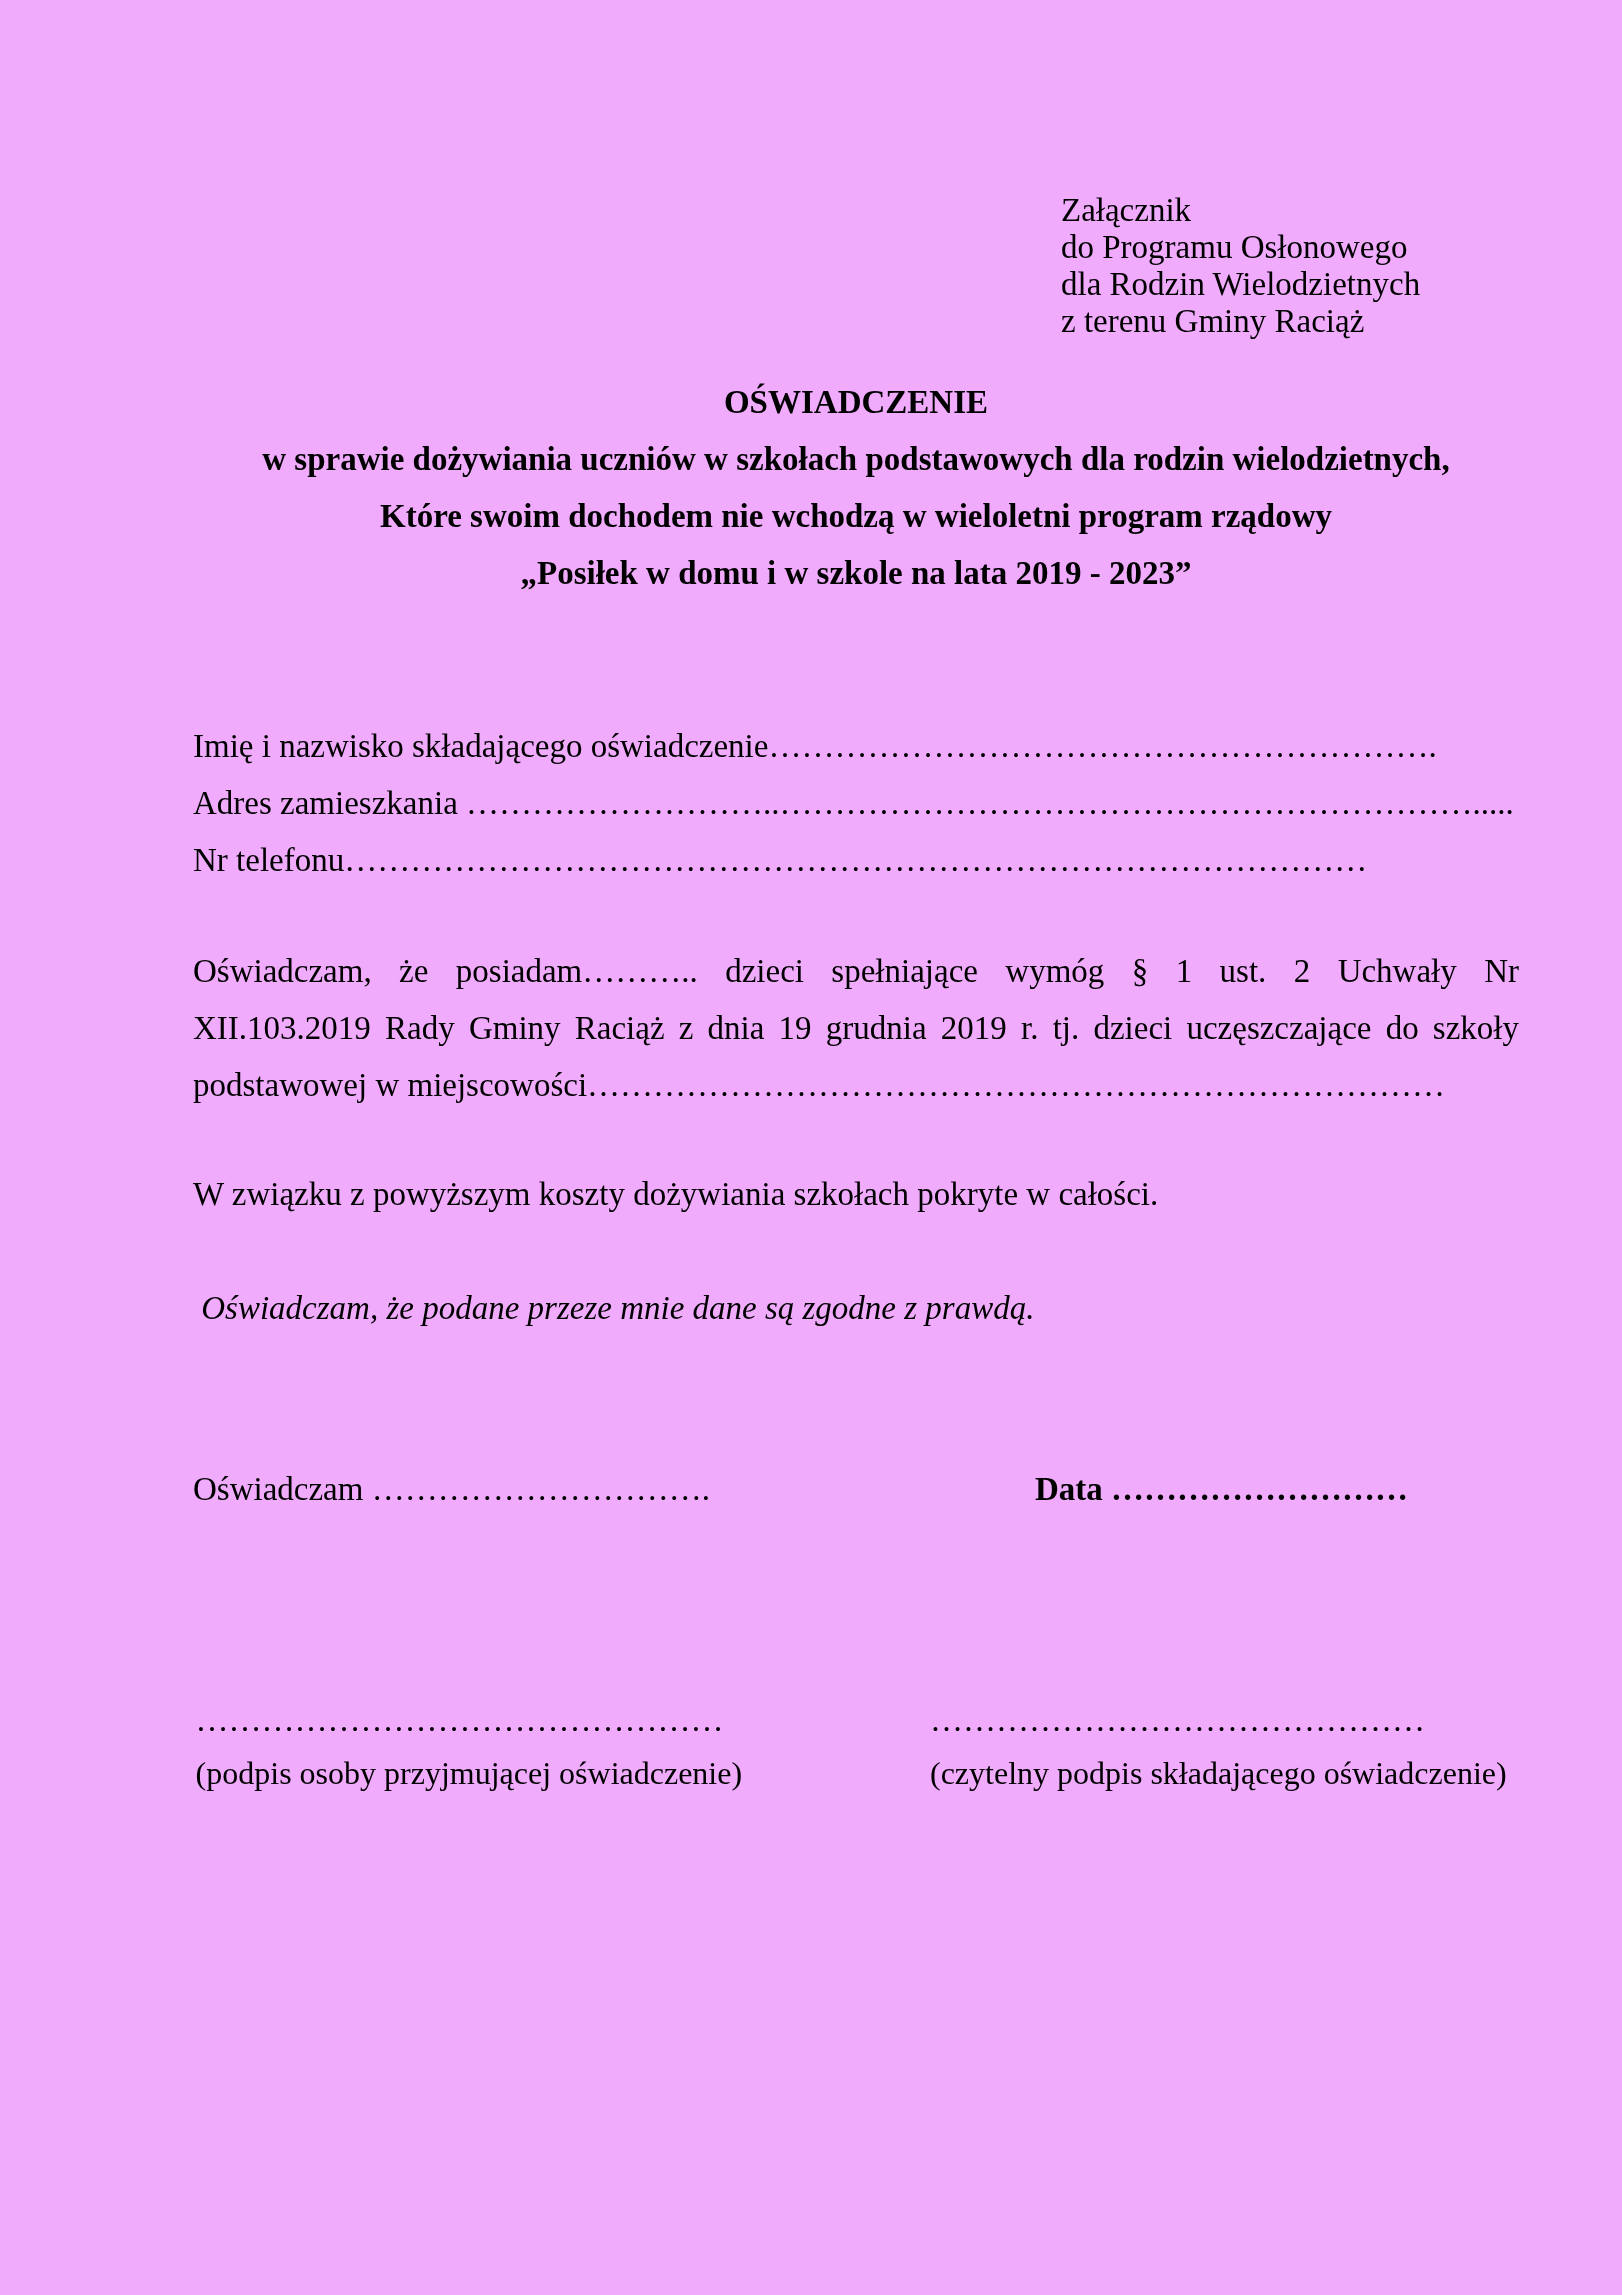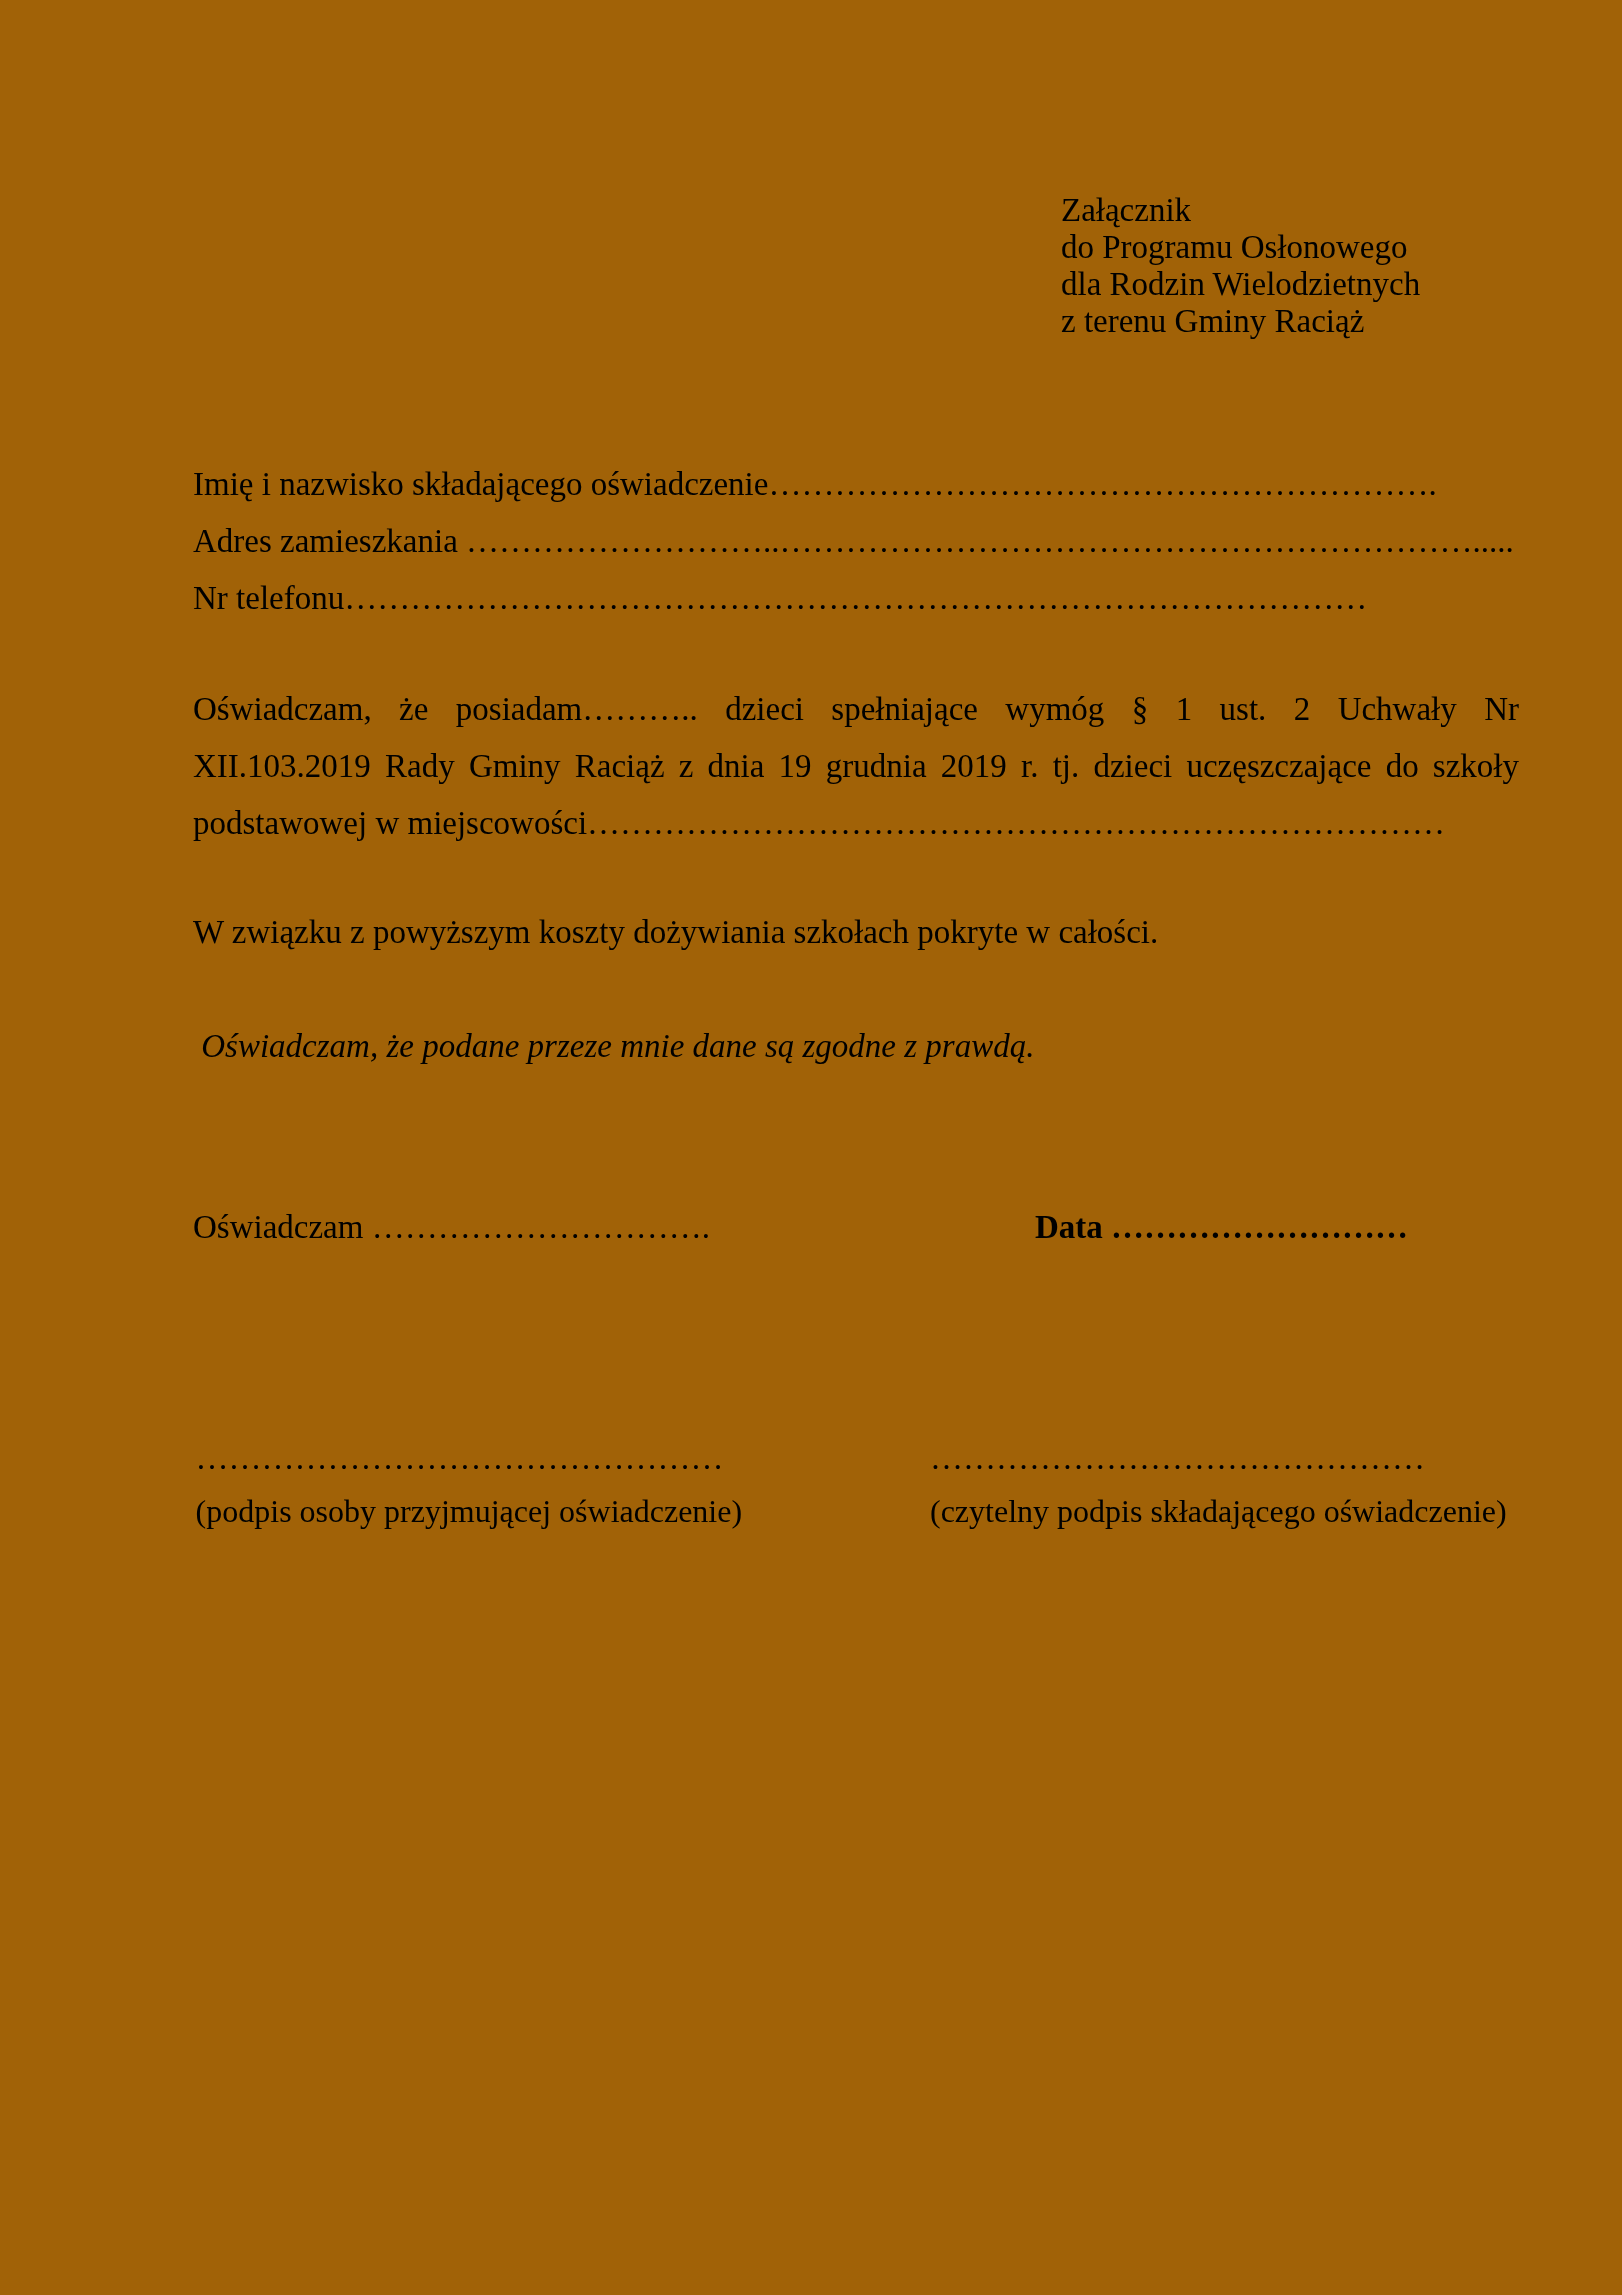--- a/index.html
+++ b/index.html
@@ -4,21 +4,21 @@
 <style>
   html, body {
     margin: 0;
     padding: 0;
     background: #ffffff;
   }
   .page {
     position: relative;
     width: 1623px;
     height: 2295px;
-    background: #a16207;
+    background: #f0abfc;
     color: #000000;
     font-family: "Liberation Serif", "DejaVu Serif", serif;
     font-size: 33px;
     line-height: 57px;
     box-sizing: border-box;
     padding: 192px 104px 0 193px;
     overflow: hidden;
   }
   .attachment-block {
     margin-left: 868px;
@@ -97,20 +97,26 @@
 
 <div class="page">
 
   <div class="attachment-block">
     <div>Załącznik</div>
     <div>do Programu Osłonowego</div>
     <div>dla Rodzin Wielodzietnych</div>
     <div>z terenu Gminy Raciąż</div>
   </div>
 
+  <div class="title-block">
+    <div>OŚWIADCZENIE</div>
+    <div>w sprawie dożywiania uczniów w szkołach podstawowych dla rodzin wielodzietnych,</div>
+    <div>Które swoim dochodem nie wchodzą w wieloletni program rządowy</div>
+    <div>„Posiłek w domu i w szkole na lata 2019 - 2023”</div>
+  </div>
 
   <div class="fields-block">
     <div class="field-line">Imię i nazwisko składającego oświadczenie…………………………………………………….</div>
     <div class="field-line">Adres zamieszkania ………………………..……………………………………………………….....</div>
     <div class="field-line">Nr telefonu…………………………………………………………………………………</div>
   </div>
 
   <div class="declaration-block">
     <div class="decl-line">Oświadczam, że posiadam……….. dzieci spełniające wymóg § 1 ust. 2 Uchwały Nr</div>
     <div class="decl-line">XII.103.2019 Rady Gminy Raciąż z dnia 19 grudnia 2019 r. tj. dzieci uczęszczające do szkoły</div>

